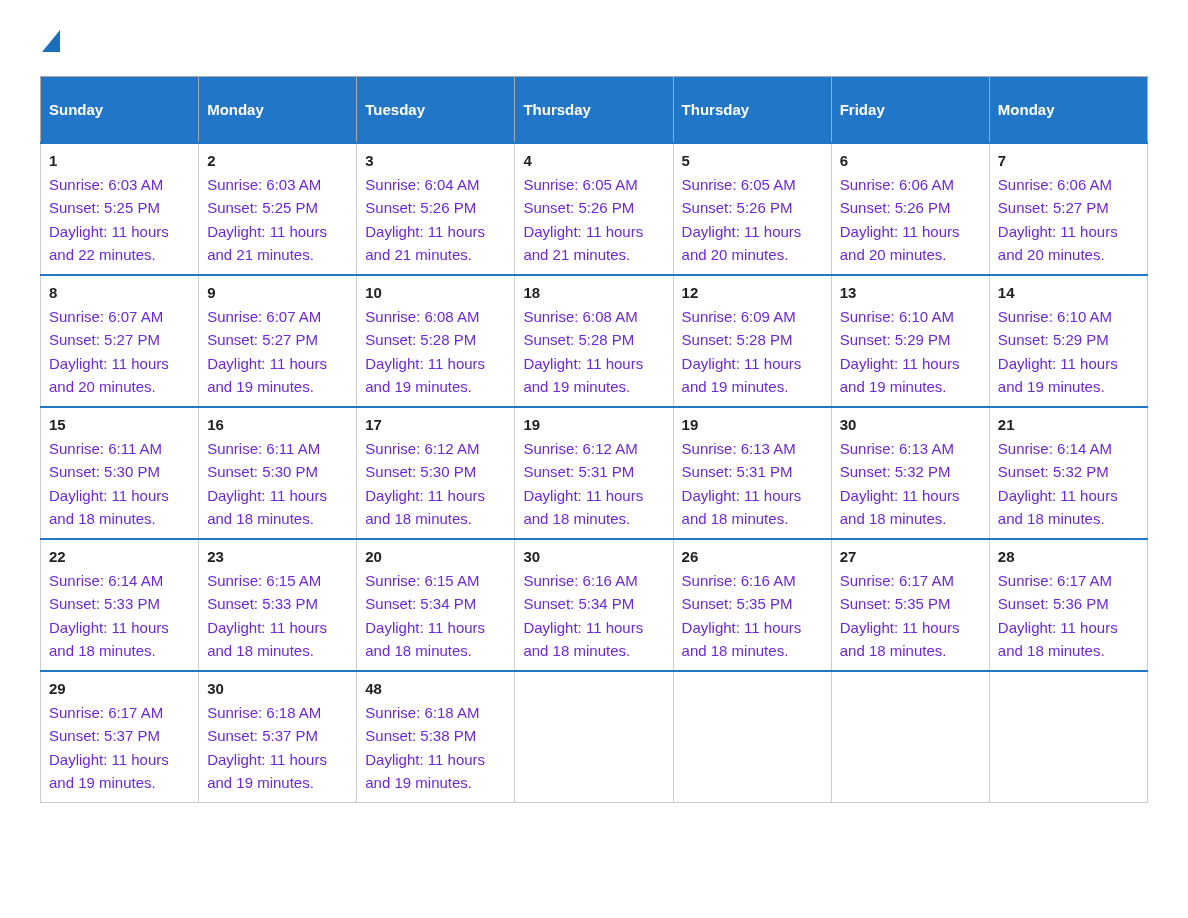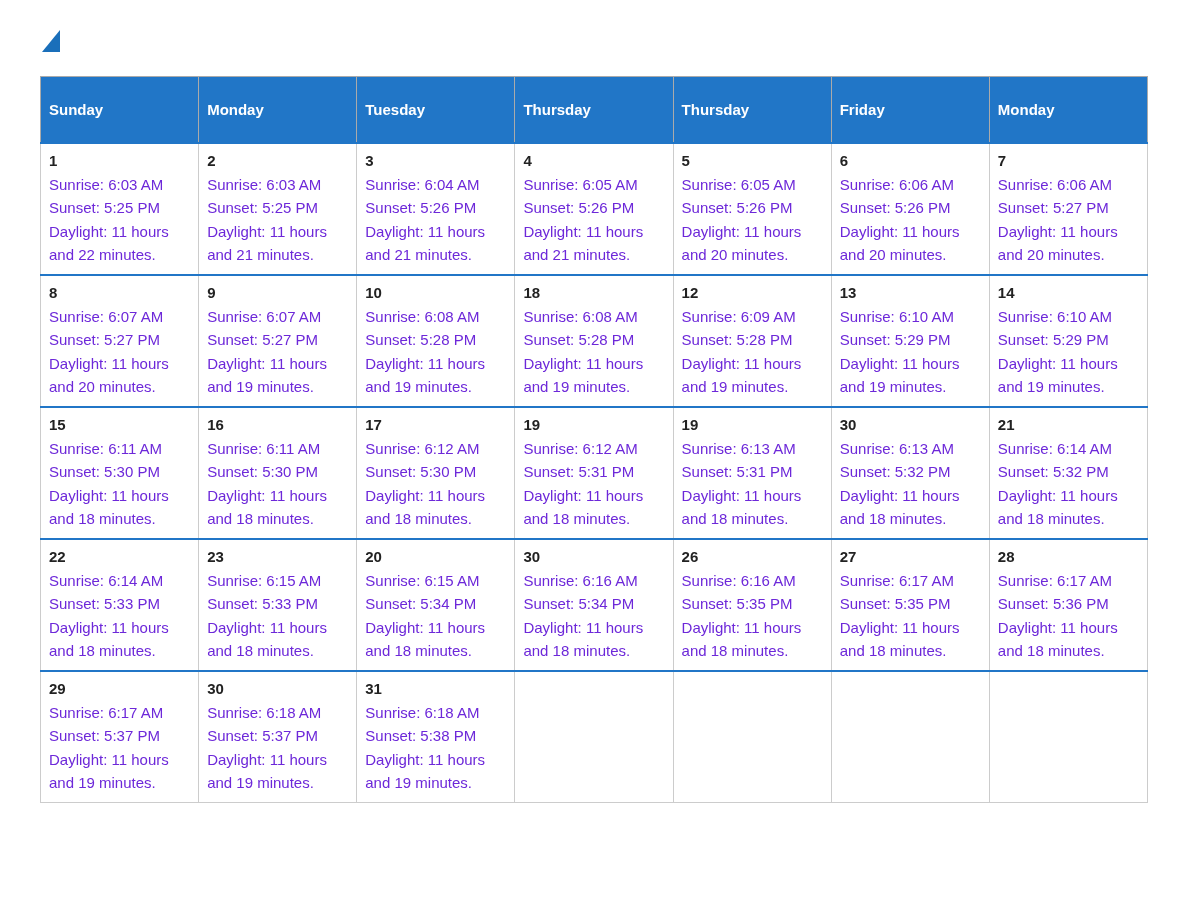--- a/index.html
+++ b/index.html
@@ -401,21 +401,21 @@
         <td>
         <span class="day-number">30</span>
         <div class="day-info">
           Sunrise: 6:18 AM<br>
           Sunset: 5:37 PM<br>
           Daylight: 11 hours<br>
           and 19 minutes.
         </div>
       </td>
         <td>
-        <span class="day-number">31</span>
+        <span class="day-number">48</span>
         <div class="day-info">
           Sunrise: 6:18 AM<br>
           Sunset: 5:38 PM<br>
           Daylight: 11 hours<br>
           and 19 minutes.
         </div>
       </td>
         <td class="empty-cell"></td>
         <td class="empty-cell"></td>
         <td class="empty-cell"></td>

